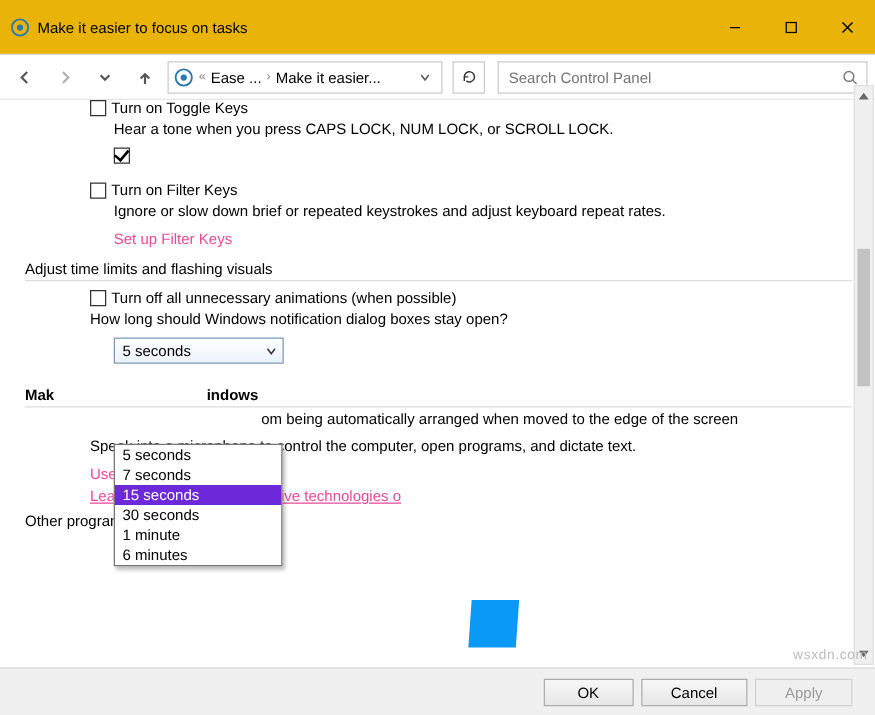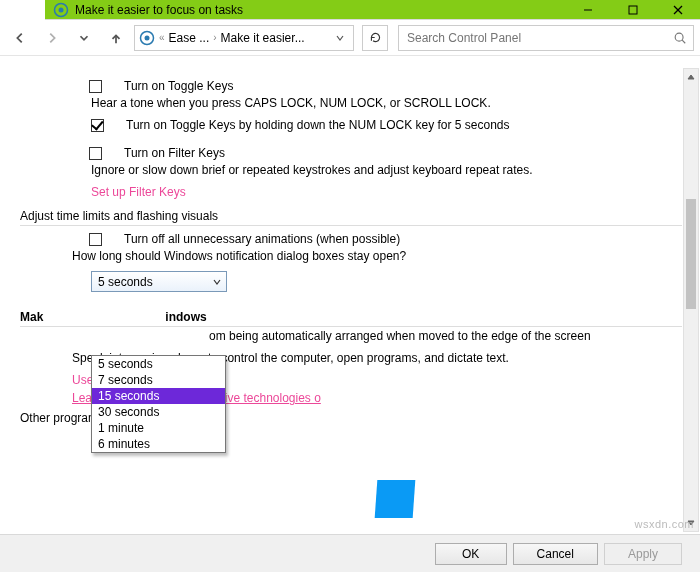--- a/index.html
+++ b/index.html
@@ -1,20 +1,20 @@
 <!DOCTYPE html>
 <html><head>
 <meta charset="utf-8">
 <style>
   * { box-sizing: border-box; font-family: "Segoe UI", Tahoma, sans-serif; }
   html, body { margin: 0; padding: 0; }
   body { width: 700px; height: 572px; background: #fff; overflow: hidden; font-size: 12px; color: #000; position: relative; }
 
   
-  .titlebar { height: 20px; background: #84cc16; border-bottom: 1px solid #d9d9d9; display: flex; align-items: center; margin-left: 45px; }
+  .titlebar { height: 44px; background: #eab308; border-bottom: 1px solid #d9d9d9; display: flex; align-items: center; }
   .titlebar .app-icon { width: 16px; height: 16px; margin: 0 6px 0 8px; display:flex; align-items:center; justify-content:center;}
   .titlebar .title { flex: 0 0 auto; font-size: 12px; }
   .titlebar .spacer { flex: 1; }
   .tb-btn { width: 45px; height: 30px; display:flex; align-items:center; justify-content:center; }
   .tb-btn svg { width:10px; height:10px; }
 
   
   .navrow { height: 36px; display:flex; align-items:center; gap:4px; padding: 0 6px; border-bottom: 1px solid #e5e5e5; }
   .nav-arrow { width:28px; height:28px; display:flex; align-items:center; justify-content:center; border-radius:2px;}
   .nav-arrow.disabled svg { stroke:#b0b0b0; }
@@ -31,21 +31,21 @@
 
   
   .content-outer { position:absolute; top:66px; left:0; right:0; bottom:38px; overflow:hidden;}
   .content { padding: 10px 18px 10px 72px; }
   .scrollbar { position:absolute; right:1px; top:2px; bottom:2px; width:16px; background:#f0f0f0; border:1px solid #e0e0e0;}
   .scroll-thumb { position:absolute; left:2px; right:2px; top:130px; height:110px; background:#c2c2c2;}
   .scroll-arrow { position:absolute; left:0; right:0; height:16px; display:flex; align-items:center; justify-content:center;}
   .scroll-arrow.top{top:0;} .scroll-arrow.bot{bottom:0;}
   .scroll-arrow svg{width:8px;height:8px;stroke:#666;fill:#666;}
 
-  .chk-row { display:flex; align-items:center; gap:22px; margin:3px 17px; }
+  .chk-row { display:flex; align-items:center; gap:4px; margin:3px 0; }
   .chk { width:13px; height:13px; border:1px solid #333; display:flex; align-items:center; justify-content:center; flex-shrink:0;}
   .chk.checked::after { content:""; width:9px; height:5px; border-left:2px solid #000; border-bottom:2px solid #000; transform: rotate(-50deg) translate(1px,-1px);}
   .desc { margin: 2px 0 8px 19px; }
   .link { color:#ec4899; margin: 4px 0 4px 19px; display:block; }
   .link.u { text-decoration: underline; }
 
   .section-head { font-size:12px; color:#000; margin-top:10px; margin-left:-52px; }
   .section-head::after { content:""; display:block; border-bottom:1px solid #ddd; margin-top:2px;}
   .other-head { font-size:12px; margin-left:-52px; margin-top:6px;}
 
@@ -167,21 +167,20 @@
 <div class="content-outer">
   <div class="content">
 
     <div class="chk-row">
       <span class="chk"></span>
       <span>Turn on Toggle Keys</span>
     </div>
     <div class="desc">Hear a tone when you press CAPS LOCK, NUM LOCK, or SCROLL LOCK.</div>
     <div class="chk-row" style="margin-left:19px;">
       <span class="chk checked"></span>
-      <span>Turn on Toggle Keys by holding down the NUM LOCK key for 5 seconds</span>
     </div>
 
     <div class="chk-row" style="margin-top:14px;">
       <span class="chk"></span>
       <span>Turn on Filter Keys</span>
     </div>
     <div class="desc">Ignore or slow down brief or repeated keystrokes and adjust keyboard repeat rates.</div>
     <a class="link">Set up Filter Keys</a>
 
     <div class="section-head">Adjust time limits and flashing visuals</div>

